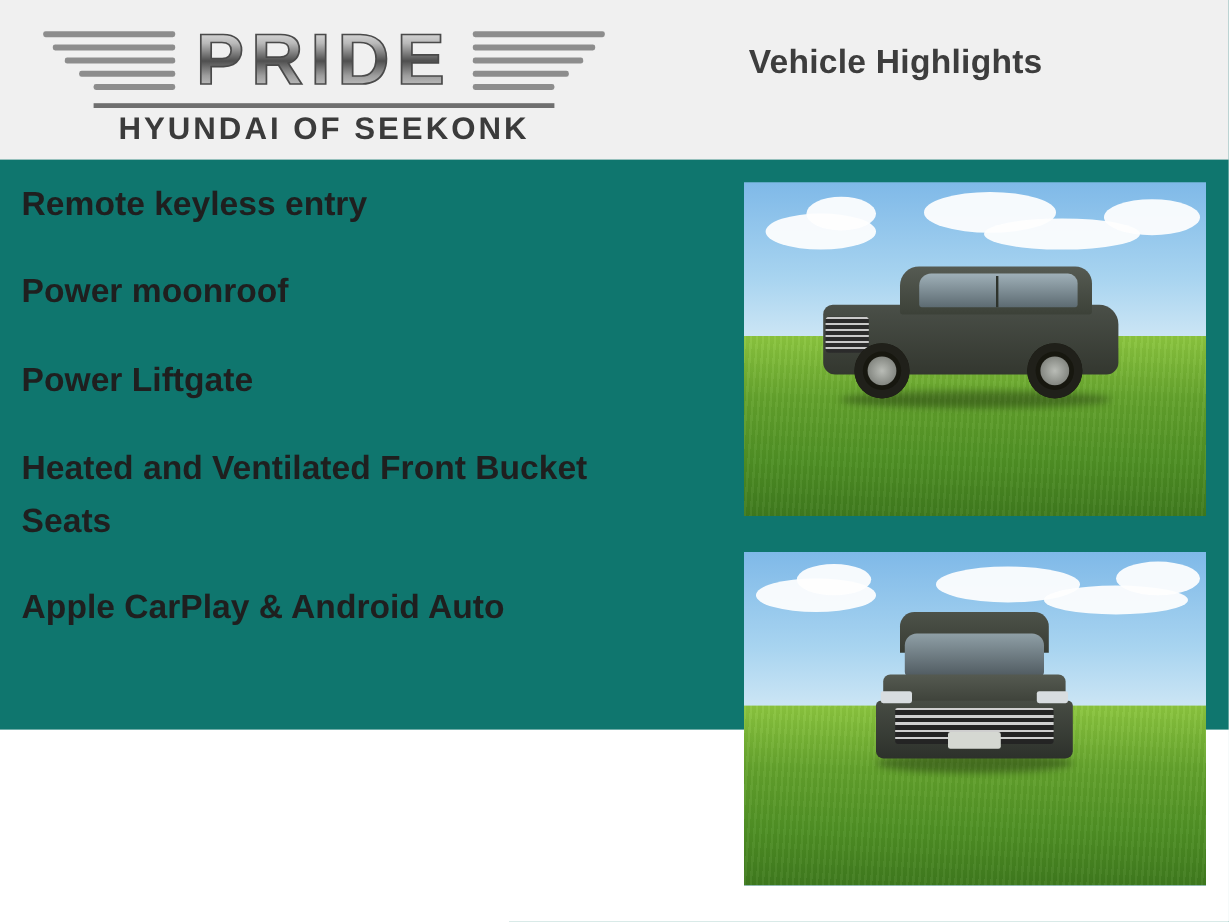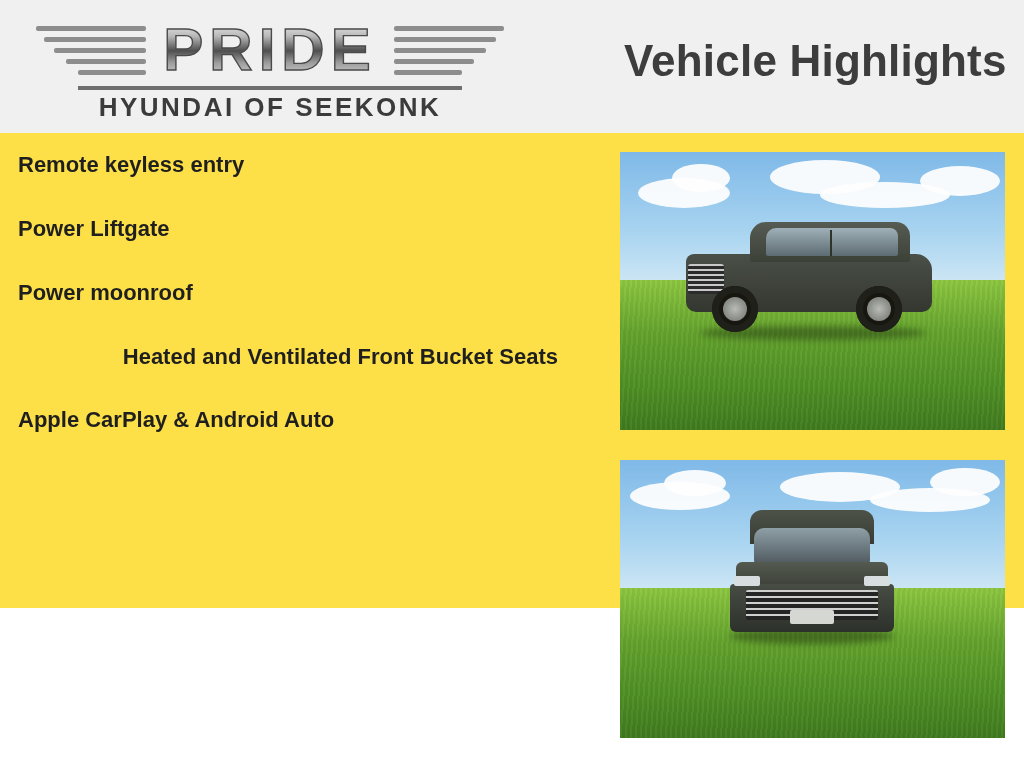--- a/index.html
+++ b/index.html
@@ -7,21 +7,21 @@
     width: 1024px;
     height: 768px;
     overflow: hidden;
     background: #ffffff;
     font-family: "Liberation Sans", sans-serif;
   }
   .page {
     position: relative;
     width: 1024px;
     height: 608px;
-    background: #fde047;
+    background: #0f766e;
   }
 
   
   .header {
     position: absolute;
     left: 0; top: 0;
     width: 1024px;
     height: 133px;
     background: #f0f0f0;
     display: flex;
@@ -34,42 +34,42 @@
   }
   .logo-svg {
     position: absolute;
     left: 20px;
     top: 4px;
   }
   .header-title {
     position: absolute;
     left: 624px;
     top: 36px;
-    font-size: 44px;
+    font-size: 28px;
     font-weight: bold;
     color: #3d3d3d;
     letter-spacing: 0.2px;
   }
 
   
   .features {
     position: absolute;
     left: 18px;
     top: 148px;
     width: 580px;
   }
   .feature-item {
-    font-size: 22px;
+    font-size: 28px;
     font-weight: bold;
     color: #1f1f1f;
     line-height: 1.55;
     margin-bottom: 30px;
     max-width: 540px;
   }
-  .feature-item.tight { margin-bottom: 29px; text-align: right; }
+  .feature-item.tight { margin-bottom: 29px; }
 
   
   .photo {
     position: absolute;
     left: 620px;
     width: 385px;
     overflow: hidden;
     background: #87bde8;
   }
   .photo-1 { top: 152px; height: 278px; }
@@ -278,22 +278,22 @@
         <rect x="58" y="82" width="384" height="4" fill="#6f6f6f"></rect>
 
         <text x="250" y="112" text-anchor="middle" font-family="'Liberation Sans', sans-serif" font-size="26" font-weight="bold" letter-spacing="2.5" fill="#3b3b3b">HYUNDAI OF SEEKONK</text>
       </svg>
     </div>
     <div class="header-title">Vehicle Highlights</div>
   </div>
 
   <div class="features">
     <div class="feature-item">Remote keyless entry</div>
+    <div class="feature-item">Power moonroof</div>
     <div class="feature-item">Power Liftgate</div>
-    <div class="feature-item">Power moonroof</div>
     <div class="feature-item tight">Heated and Ventilated Front Bucket Seats</div>
     <div class="feature-item">Apple CarPlay &amp; Android Auto</div>
   </div>
 
   <div class="photo photo-1">
     <div class="sky">
       <div class="cloud" style="left:18px; top:26px; width:92px; height:30px;"></div>
       <div class="cloud" style="left:52px; top:12px; width:58px; height:28px;"></div>
       <div class="cloud" style="left:150px; top:8px; width:110px; height:34px;"></div>
       <div class="cloud" style="left:200px; top:30px; width:130px; height:26px;"></div>

